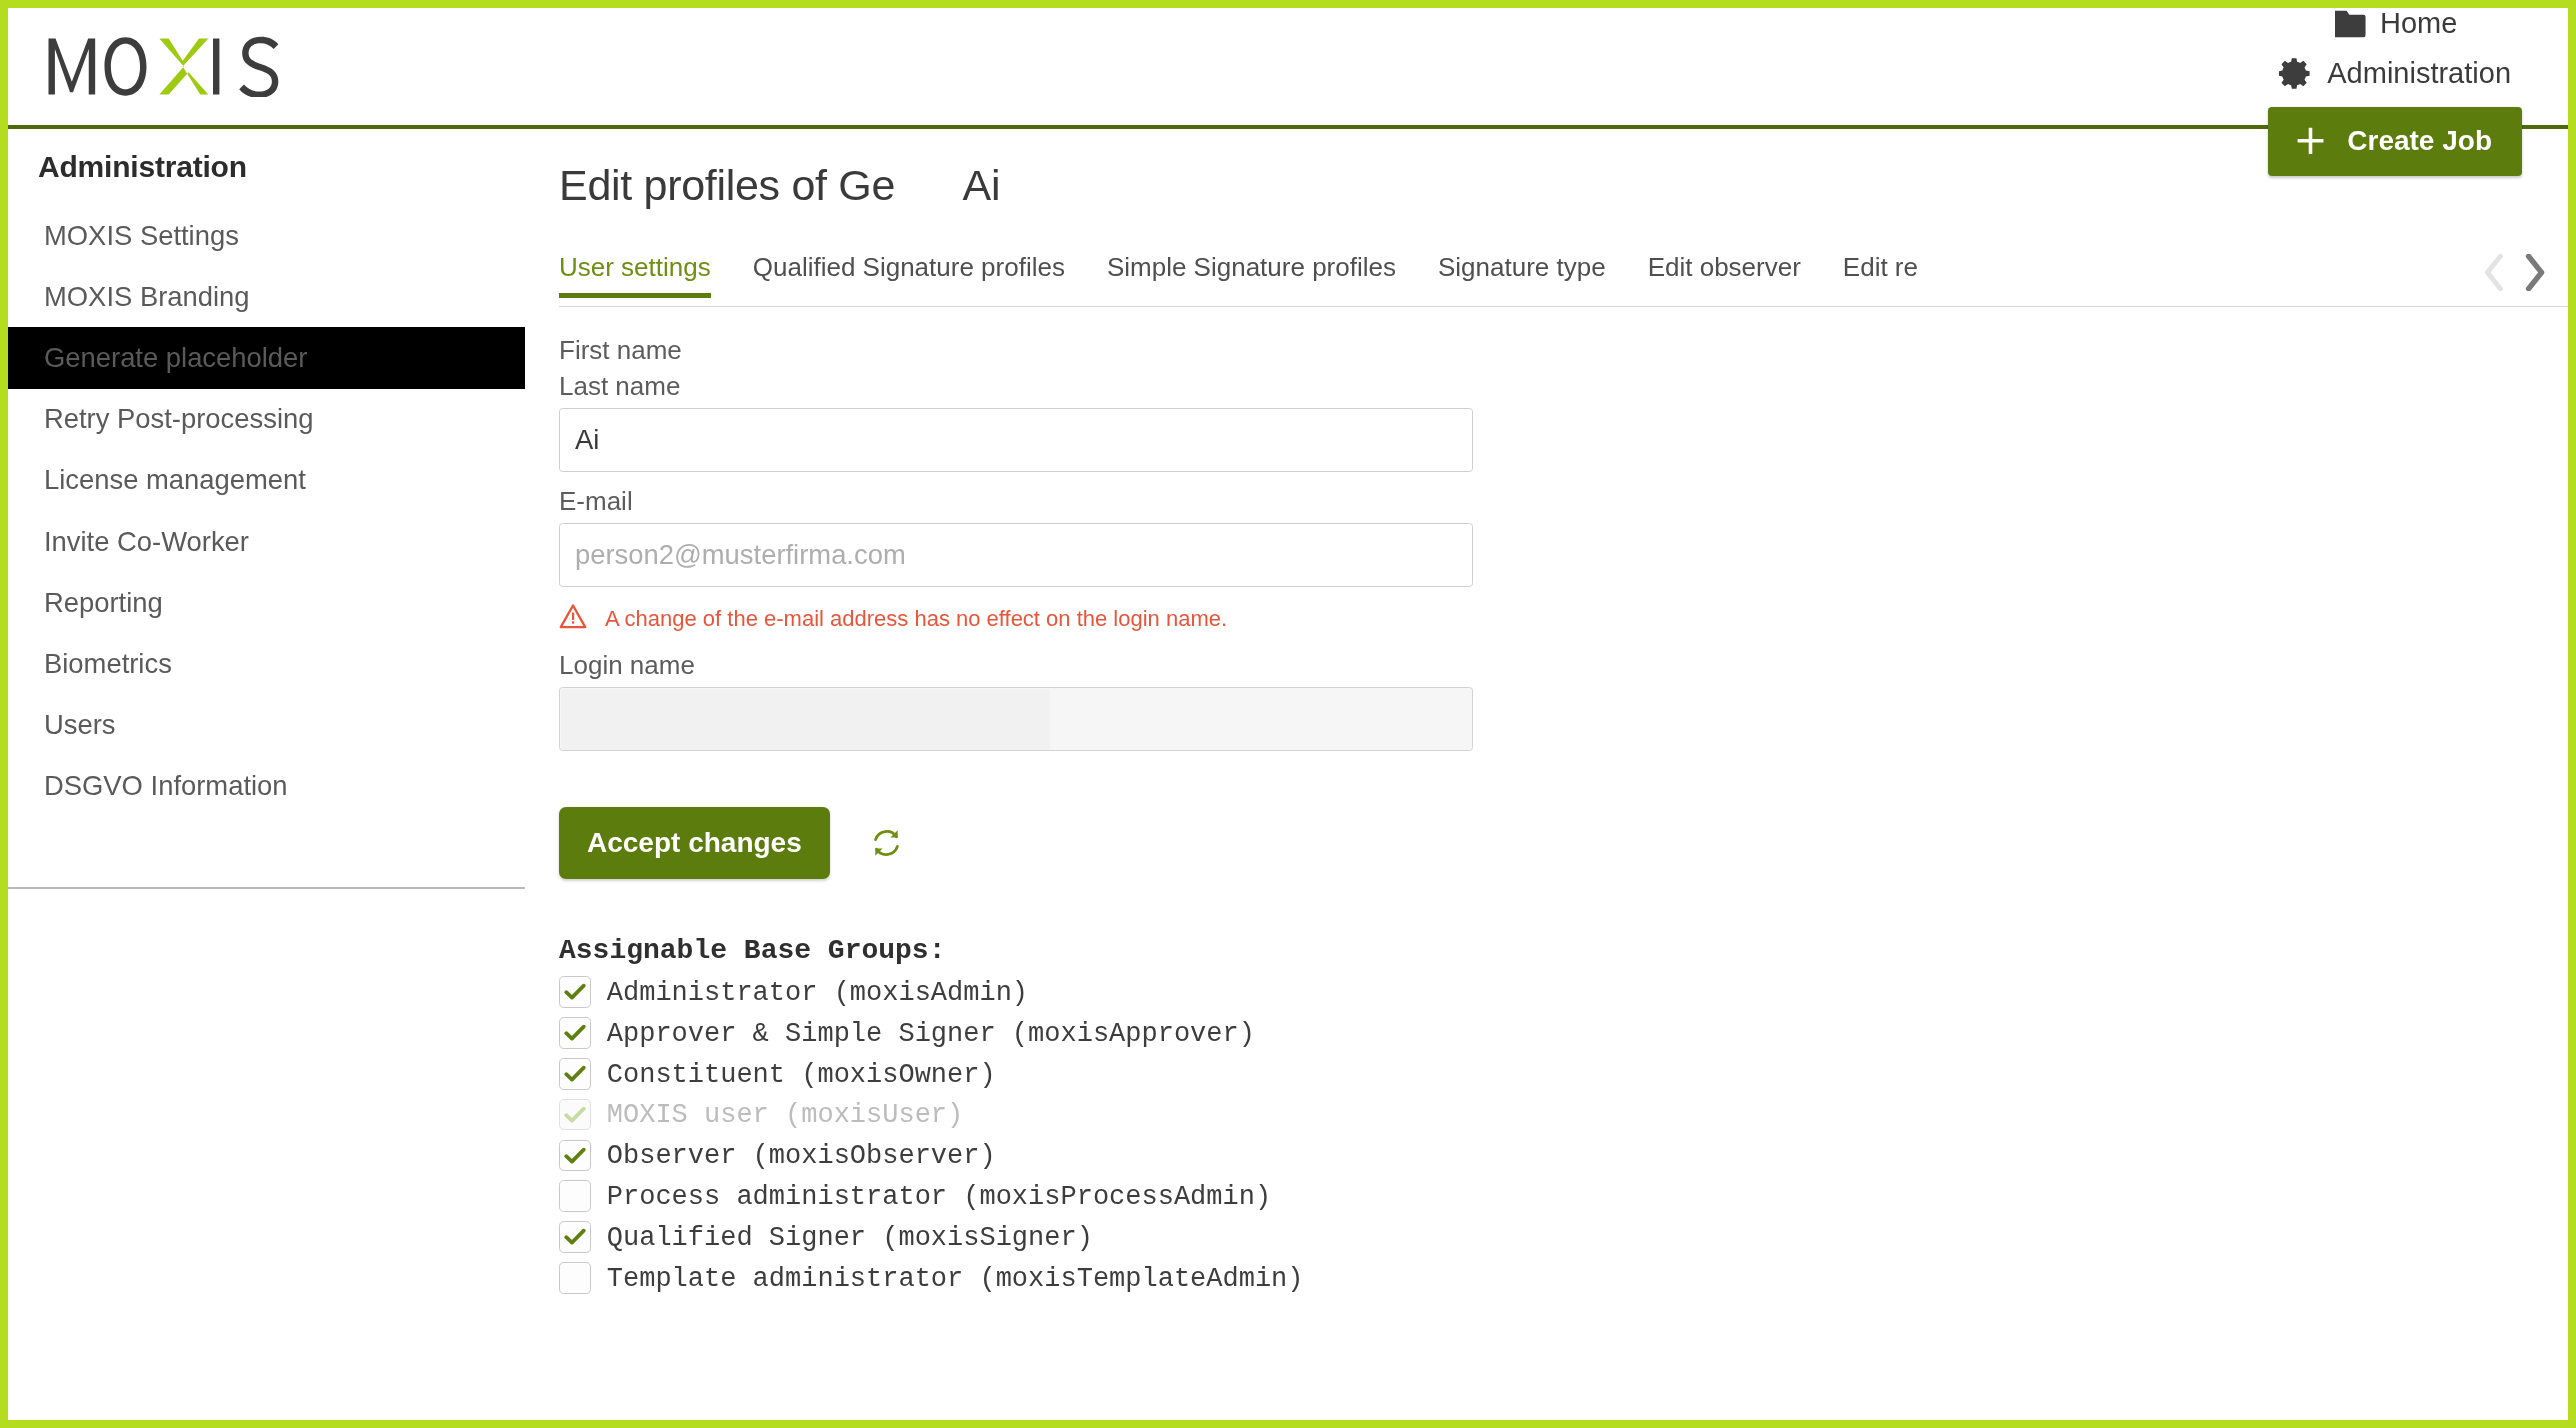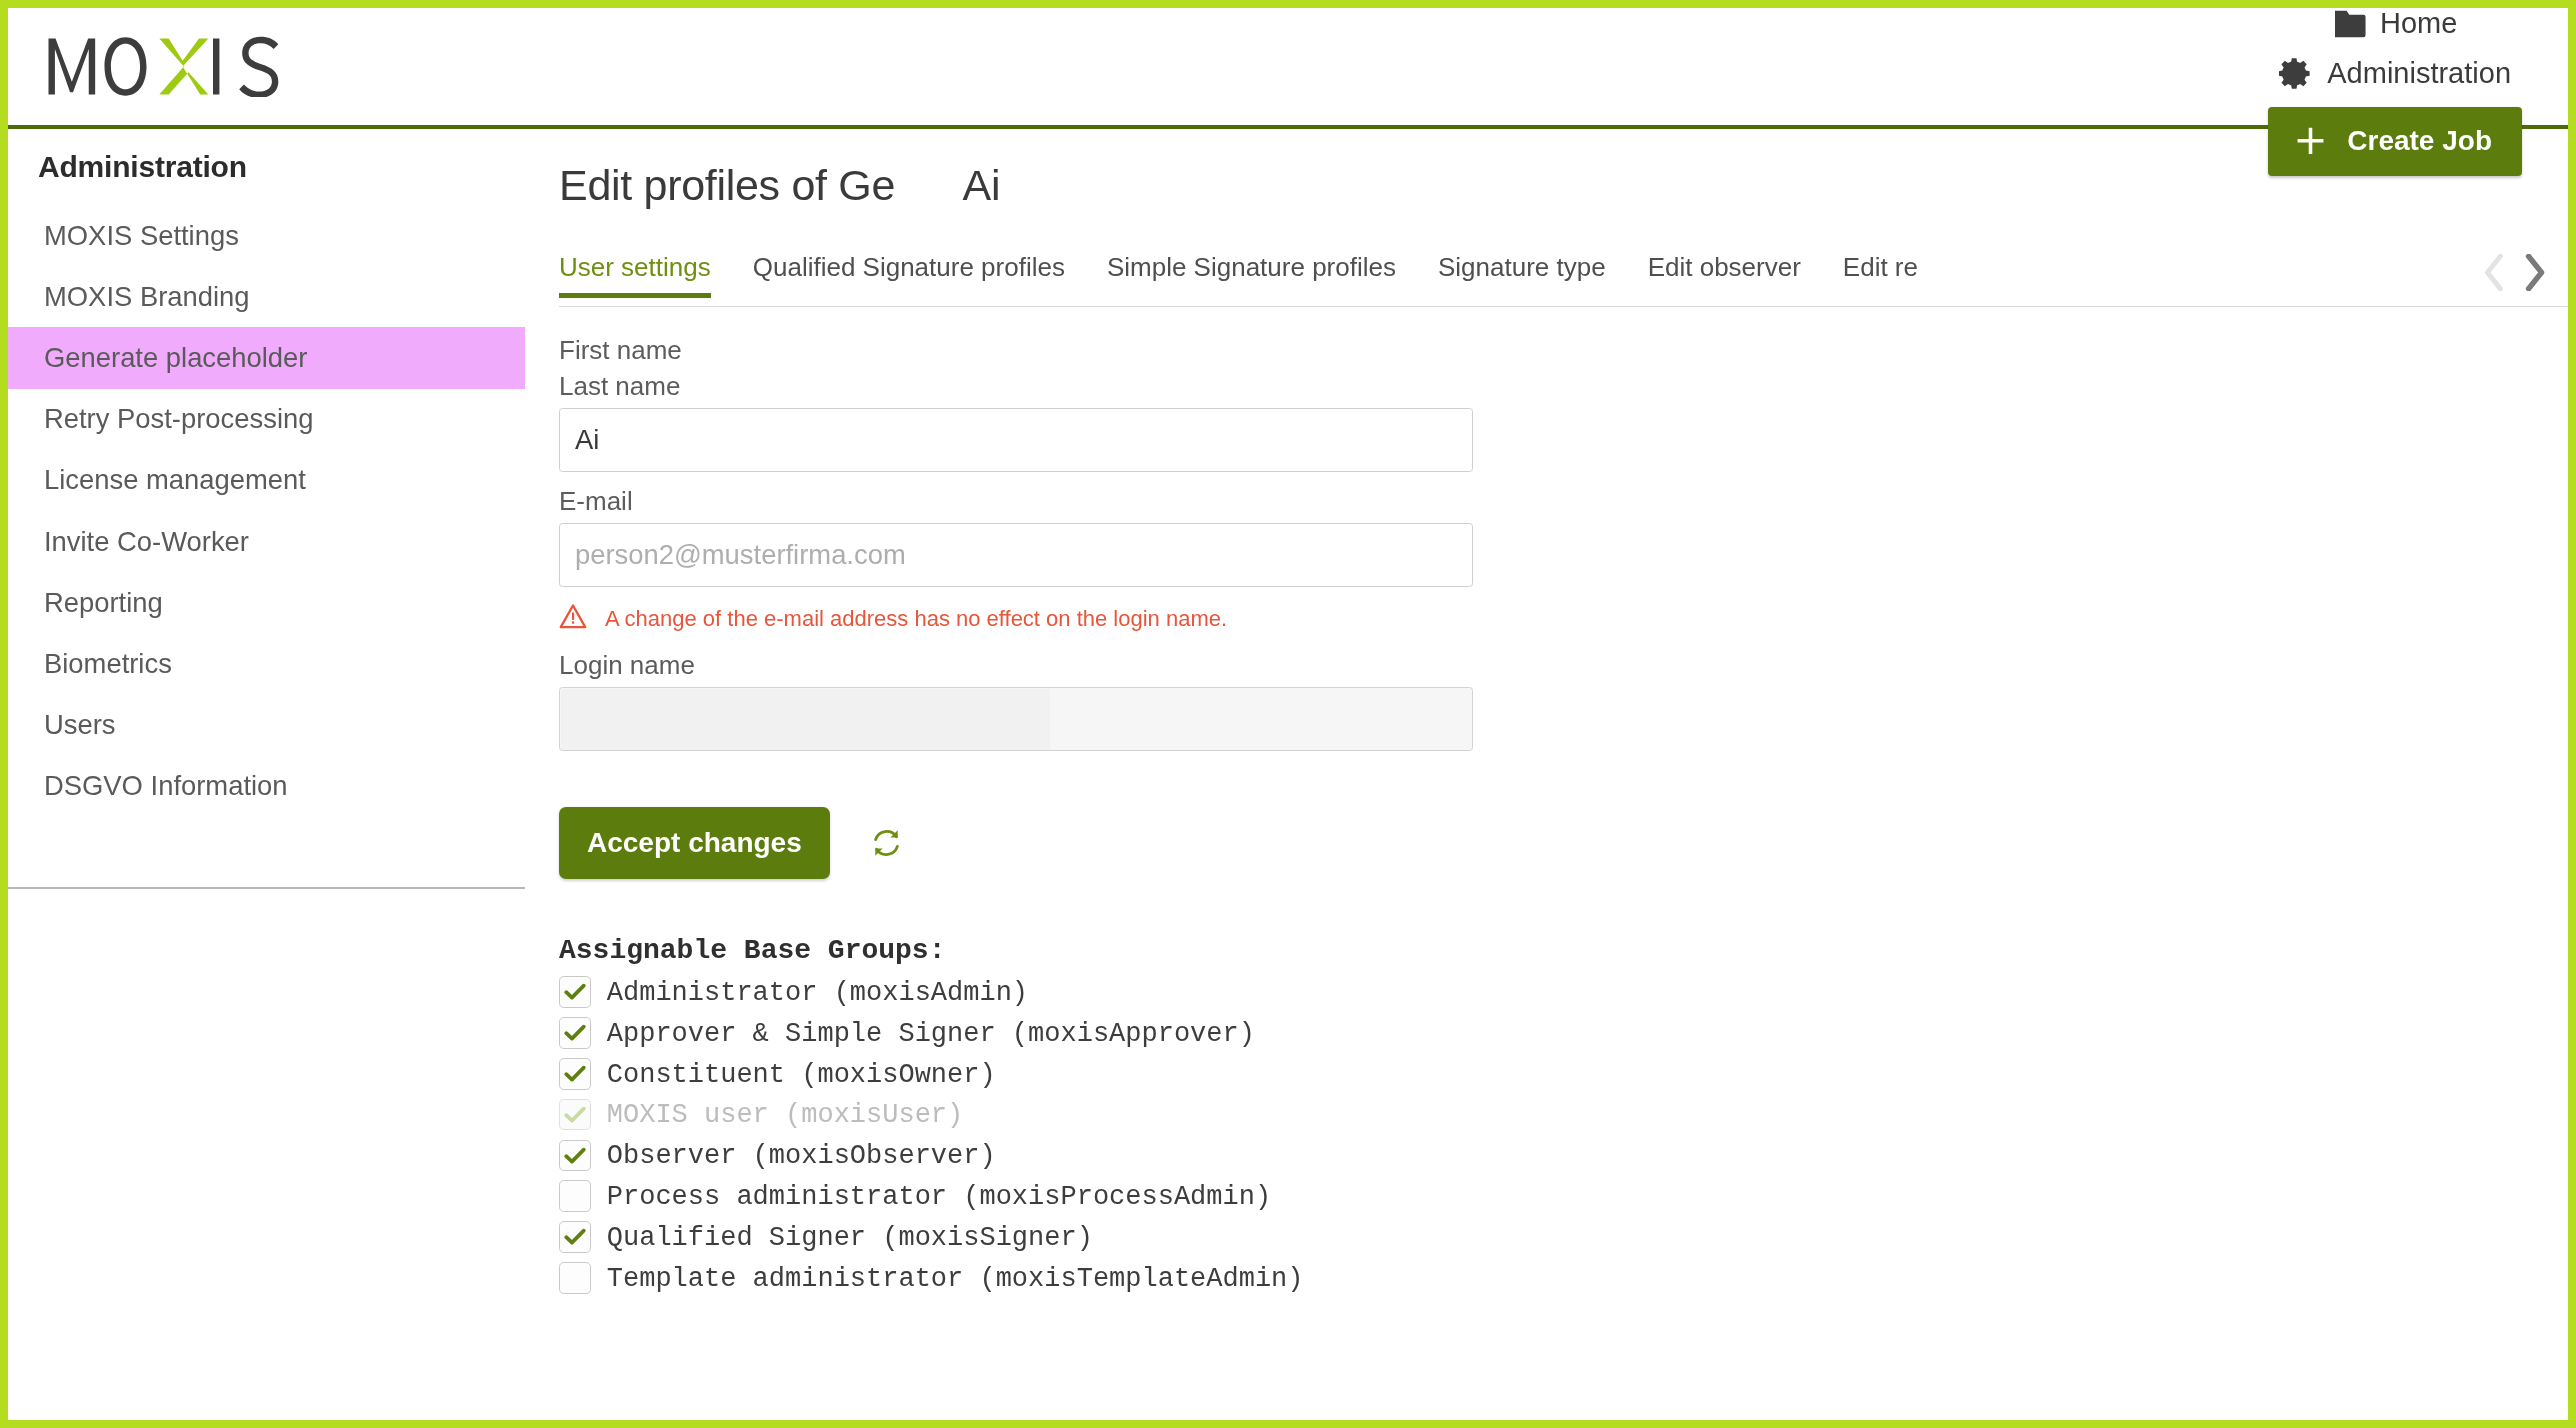--- a/index.html
+++ b/index.html
@@ -85,21 +85,21 @@
   #sidebar-title {
     font-size: 30px; font-weight: 700; color: #2c2c2c;
     padding-left: 30px; margin-bottom: 21px;
     letter-spacing: -0.2px;
   }
   .side-item {
     font-size: 27.4px; color: #5a5a5a;
     padding: 14.6px 0 14.6px 36px;
     cursor: pointer; white-space: nowrap;
   }
-  .side-item.active { background: #f0abfc; color: #5a5a5a; }
+  .side-item.active { background: #000000; color: #5a5a5a; }
   #sidebar-divider {
     position: absolute;
     left: 0; width: 517px; top: 758px;
     height: 1.8px; background: #b9b9b9;
   }
 
   
   #main {
     flex: 1 1 auto;
     position: relative;

